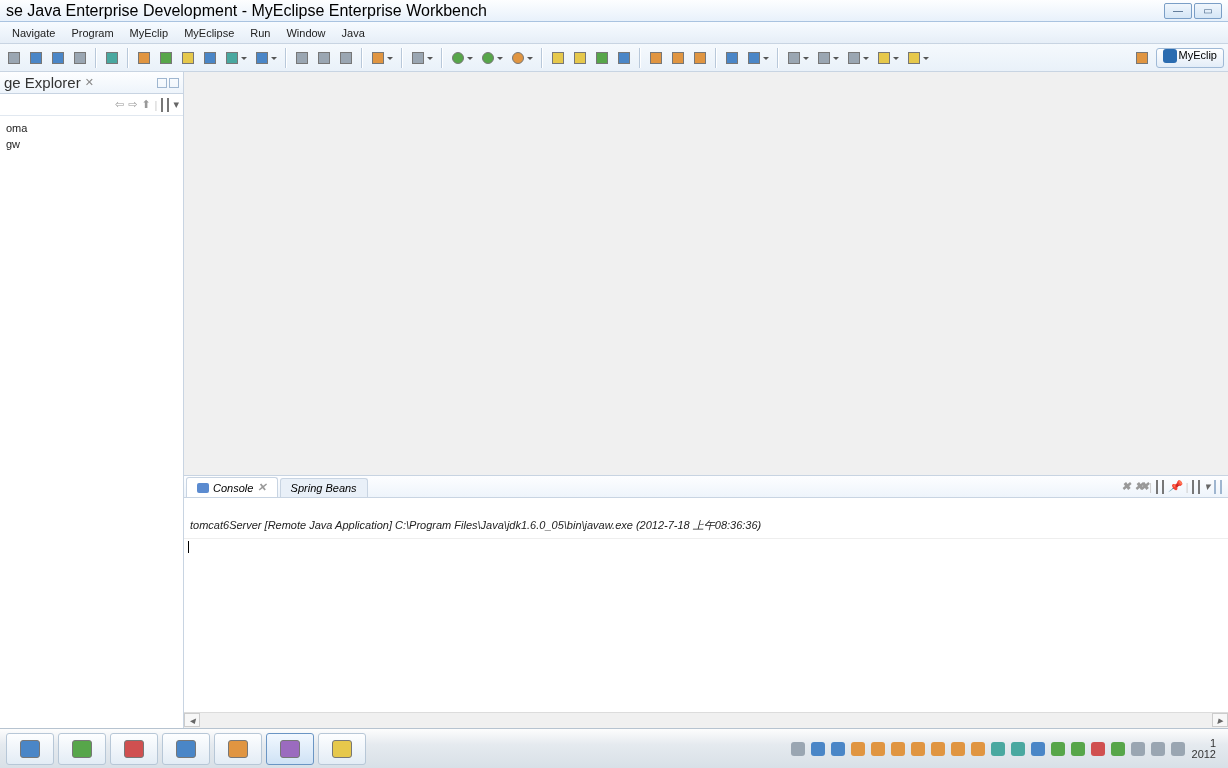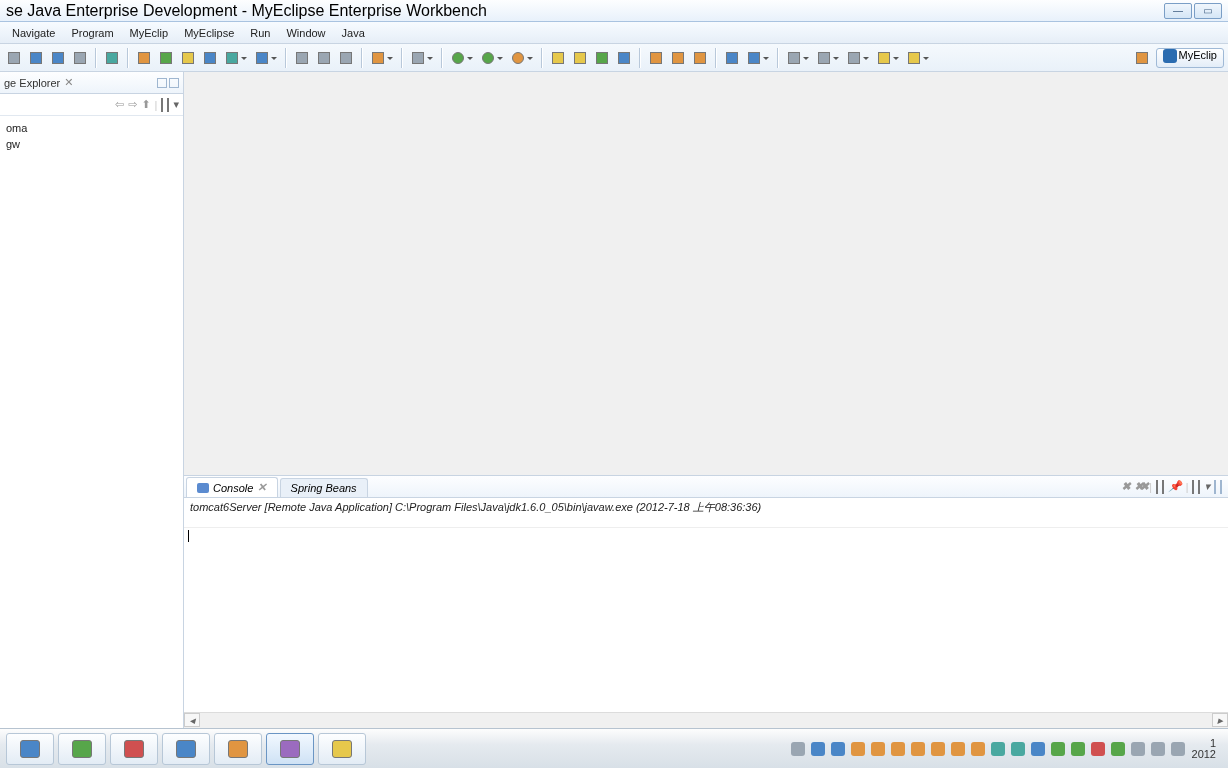--- a/index.html
+++ b/index.html
@@ -18,38 +18,38 @@
 .tb-drop::after { content: ""; position: absolute; right: -6px; top: 8px; border: 3px solid transparent; border-top-color: #555; }
 .tb-btn.wdrop { margin-right: 8px; }
 .tb-right { margin-left: auto; display: flex; align-items: center; gap: 4px; }
 .persp-btn { height: 20px; border: 1px solid #9fb9d6; background: linear-gradient(#fff,#e3edf8); padding: 0 6px; display: flex; align-items: flex-start; gap: 1px; border-radius: 3px; }
 .persp-ico { width: 14px; height: 14px; background: #2b6cb0; border-radius: 3px; }
 
 .workarea { display: flex; height: calc(768px - 22px - 22px - 28px - 40px); }
 
 .explorer { width: 184px; border-right: 1px solid #c8d4e2; display: flex; flex-direction: column; background: #fff; }
 .exp-tab { height: 22px; display: flex; align-items: center; padding: 0 4px; border-bottom: 1px solid #c8d4e2; background: linear-gradient(#fdfeff,#eef4fb); position: relative; }
-.exp-tab .tabname { font-size: 11px; color: #333; }
+.exp-tab .tabname { font-size: 15px; color: #333; }
 .exp-tab .close-x { margin-left: 4px; color: #888; font-size: 11px; }
 .exp-tab .mini { position: absolute; right: 4px; display: flex; gap: 2px; }
 .mini-ico { width: 10px; height: 10px; border: 1px solid #9fb6d0; }
 .exp-tools { height: 22px; display: flex; align-items: center; justify-content: flex-end; padding: 0 4px; gap: 4px; border-bottom: 1px solid #e1e8f0; }
 .exp-tree { flex: 1; padding: 4px 6px; }
 .tree-item { padding: 2px 0; color: #222; }
 
 .editor { flex: 1; display: flex; flex-direction: column; }
 .editor-blank { flex: 1; background: #f0f0f0; border-bottom: 1px solid #c8d4e2; }
 
 .bottom-pane { height: 252px; display: flex; flex-direction: column; font-style: italic; }
 .bp-tabs { height: 22px; background: linear-gradient(#fdfeff,#eef4fb); border-bottom: 1px solid #c8d4e2; display: flex; align-items: flex-end; padding-left: 2px; }
 .bp-tab { padding: 3px 10px; border: 1px solid #c8d4e2; border-bottom: none; margin-right: 2px; background: #fff; display: flex; align-items: center; gap: 4px; border-radius: 3px 3px 0 0; }
 .bp-tab.inactive { background: #e9f0f8; }
 .bp-tab .ico { width: 12px; height: 10px; background: #5b8bd0; border-radius: 2px; }
 .bp-tools { margin-left: auto; display: flex; align-items: center; gap: 4px; padding-right: 6px; height: 100%; }
-.bp-info { height: 30px; padding: 2px 6px; color: #222; background: #fff; border-bottom: 1px solid #eee; }
+.bp-info { height: 30px; padding: 20px 6px; color: #222; background: #fff; border-bottom: 1px solid #eee; }
 .bp-console { flex: 1; background: #fff; font-family: Consolas, monospace; padding: 2px 4px; overflow: hidden; }
 .bp-scroll { height: 16px; background: #f0f0f0; border-top: 1px solid #dcdcdc; display: flex; }
 .bp-scroll .arrow { width: 16px; height: 14px; border: 1px solid #ccc; background: #f7f7f7; display: flex; align-items: center; justify-content: center; color: #666; }
 .bp-scroll .track { flex: 1; }
 
 .taskbar { position: fixed; bottom: 0; left: 0; right: 0; height: 40px; background: linear-gradient(#fdfdfd,#e5eaef 40%,#d8e0e7); border-top: 1px solid #b6c3d0; display: flex; align-items: center; padding: 0 6px; gap: 4px; }
 .task-btn { width: 48px; height: 32px; border: 1px solid #b7c7d7; background: linear-gradient(#fdfeff,#e3ecf5); border-radius: 3px; display: flex; align-items: center; justify-content: center; }
 .task-btn.active { border-color: #6a95c4; background: linear-gradient(#f2f8ff,#cfe2f5); }
 .tray { margin-left: auto; display: flex; align-items: center; gap: 6px; padding-right: 6px; }
 .tray-ico { width: 16px; height: 16px; display: flex; align-items: center; justify-content: center; }

